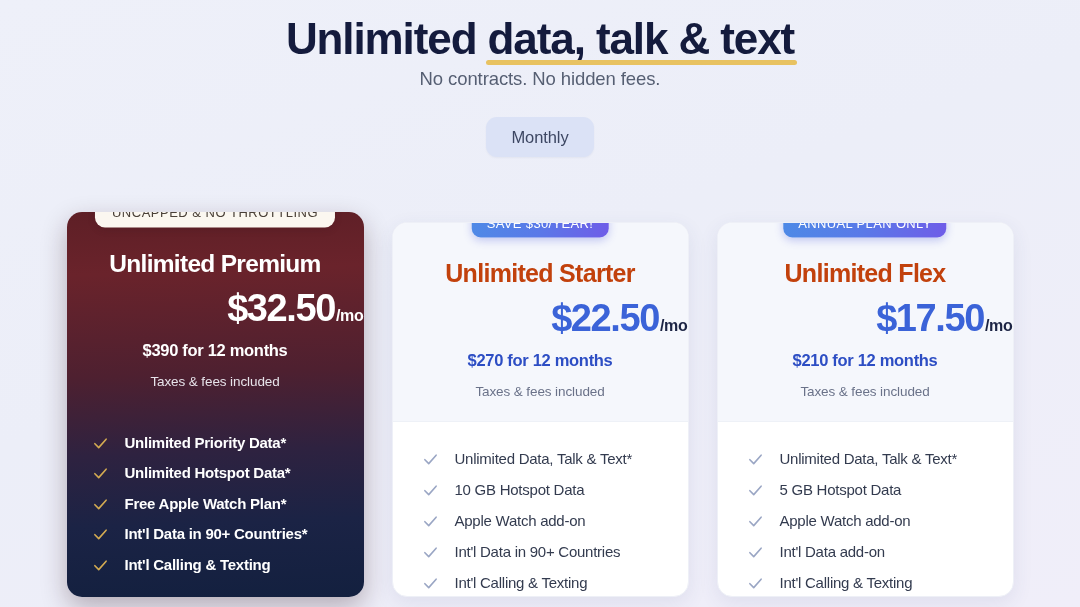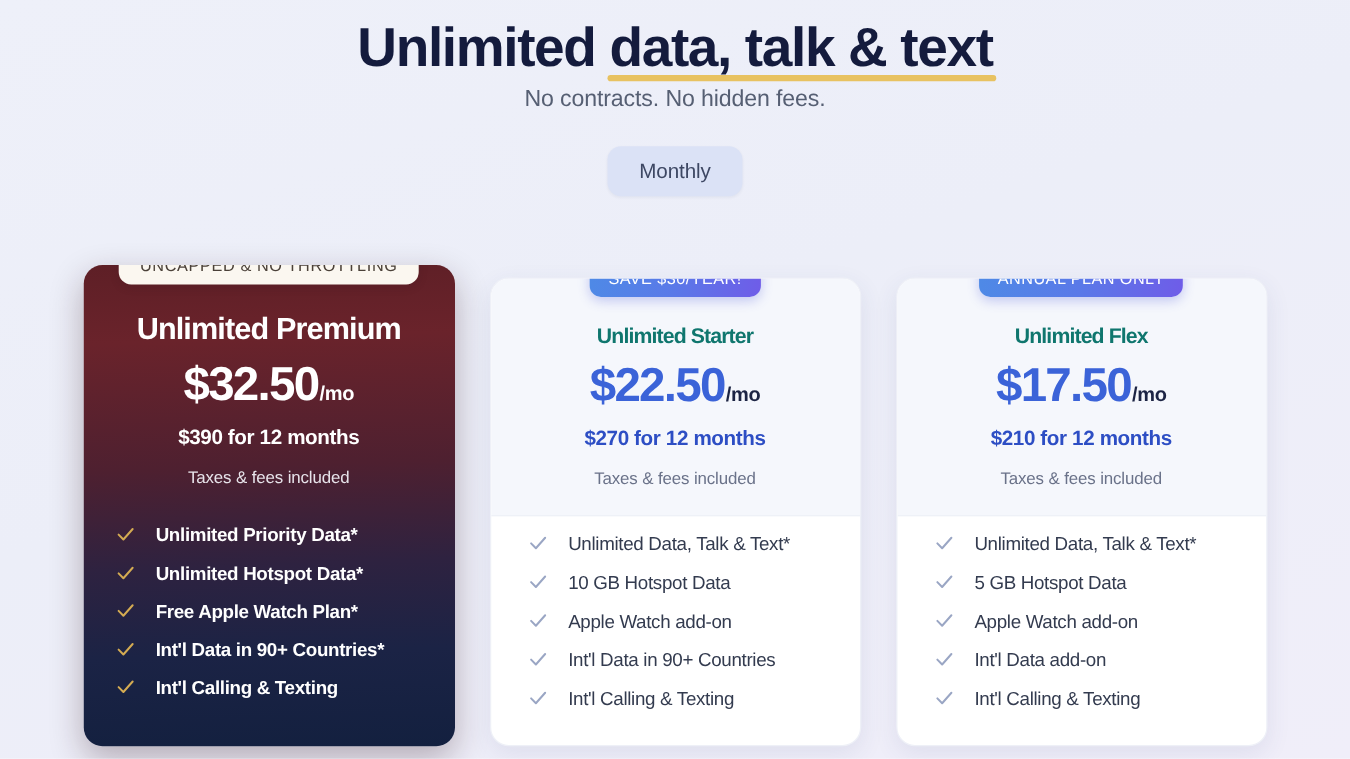--- a/index.html
+++ b/index.html
@@ -139,32 +139,32 @@
     background: #f5f7fc;
     padding-bottom: 22px;
     border-bottom: 1px solid #eef1f7;
   }
   .card.premium .card-head {
     padding-top: 38px;
     padding-bottom: 20px;
   }
 
   .plan-name {
-    font-size: 17px;
+    font-size: 25px;
     font-weight: 700;
     letter-spacing: -0.7px;
-    color: #0f766e;
+    color: #c2410c;
   }
   .card.premium .plan-name { color: #ffffff; font-size: 24.5px; }
 
   .price-row {
     margin-top: 9px;
     display: flex;
     align-items: baseline;
-    justify-content: center;
+    justify-content: flex-end;
   }
   .price {
     font-size: 38px;
     font-weight: 700;
     letter-spacing: -1.4px;
     color: #3b63d8;
   }
   .card.premium .price { color: #ffffff; }
   .permo {
     font-size: 16px;
@@ -223,21 +223,21 @@
   }
 
   
   .features {
     padding: 14px 0 0 30px;
   }
   .card.premium .features { padding-top: 11px; padding-left: 26px; }
 
   .feat {
     display: flex;
-    align-items: flex-start;
+    align-items: flex-end;
     height: 31px;
   }
   .check {
     width: 15px;
     height: 15px;
     flex: none;
     margin-right: 17px;
     display: block;
   }
   .feat-label {

